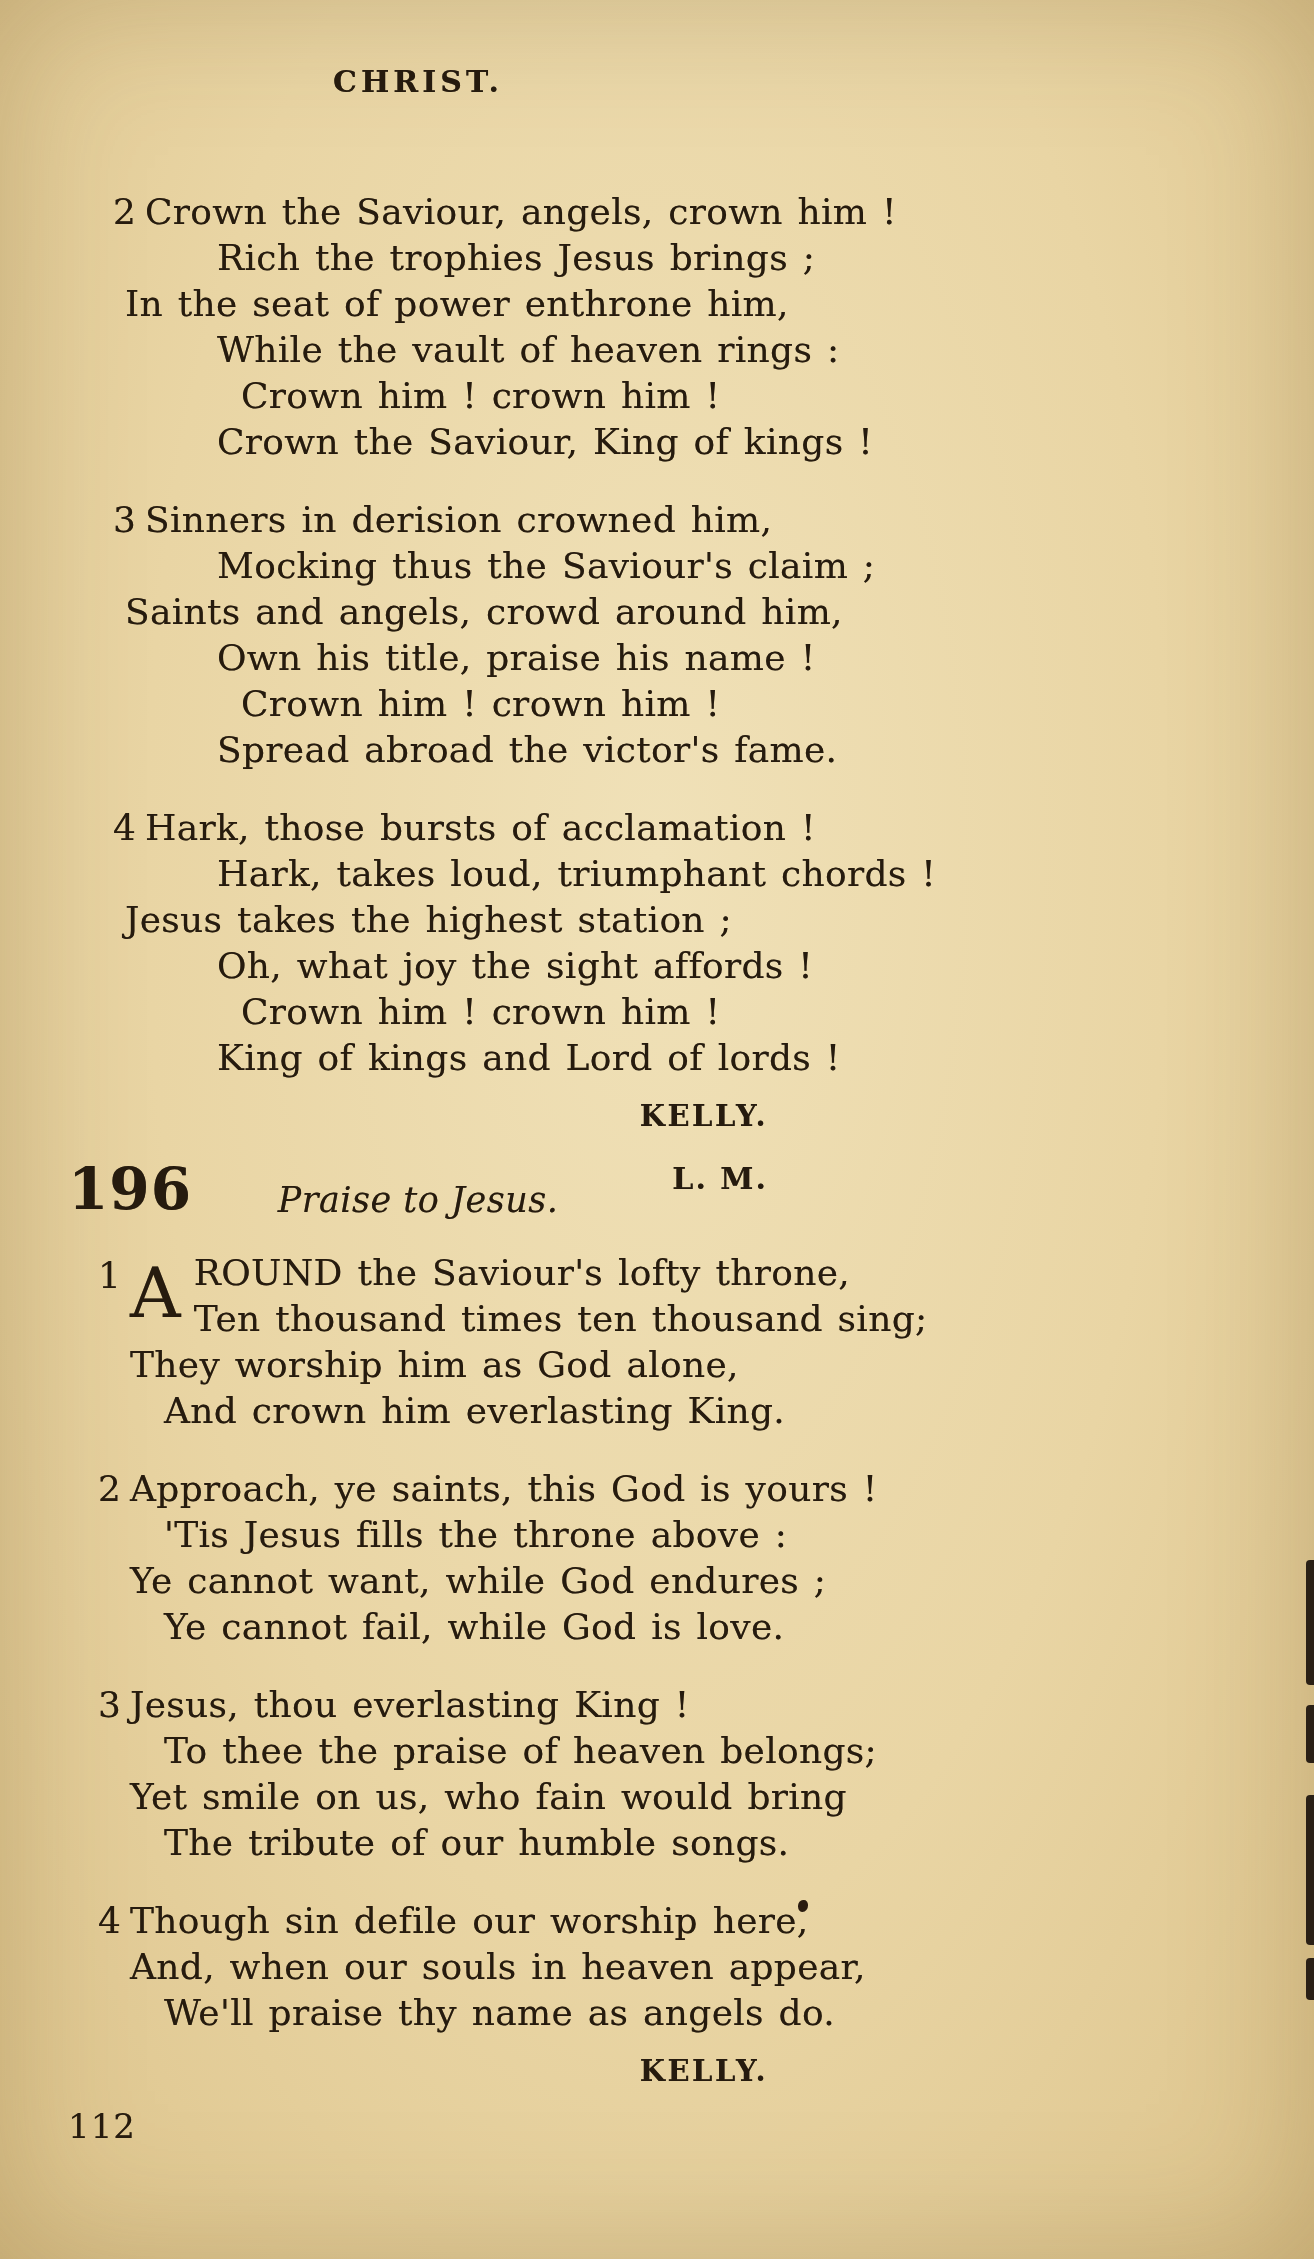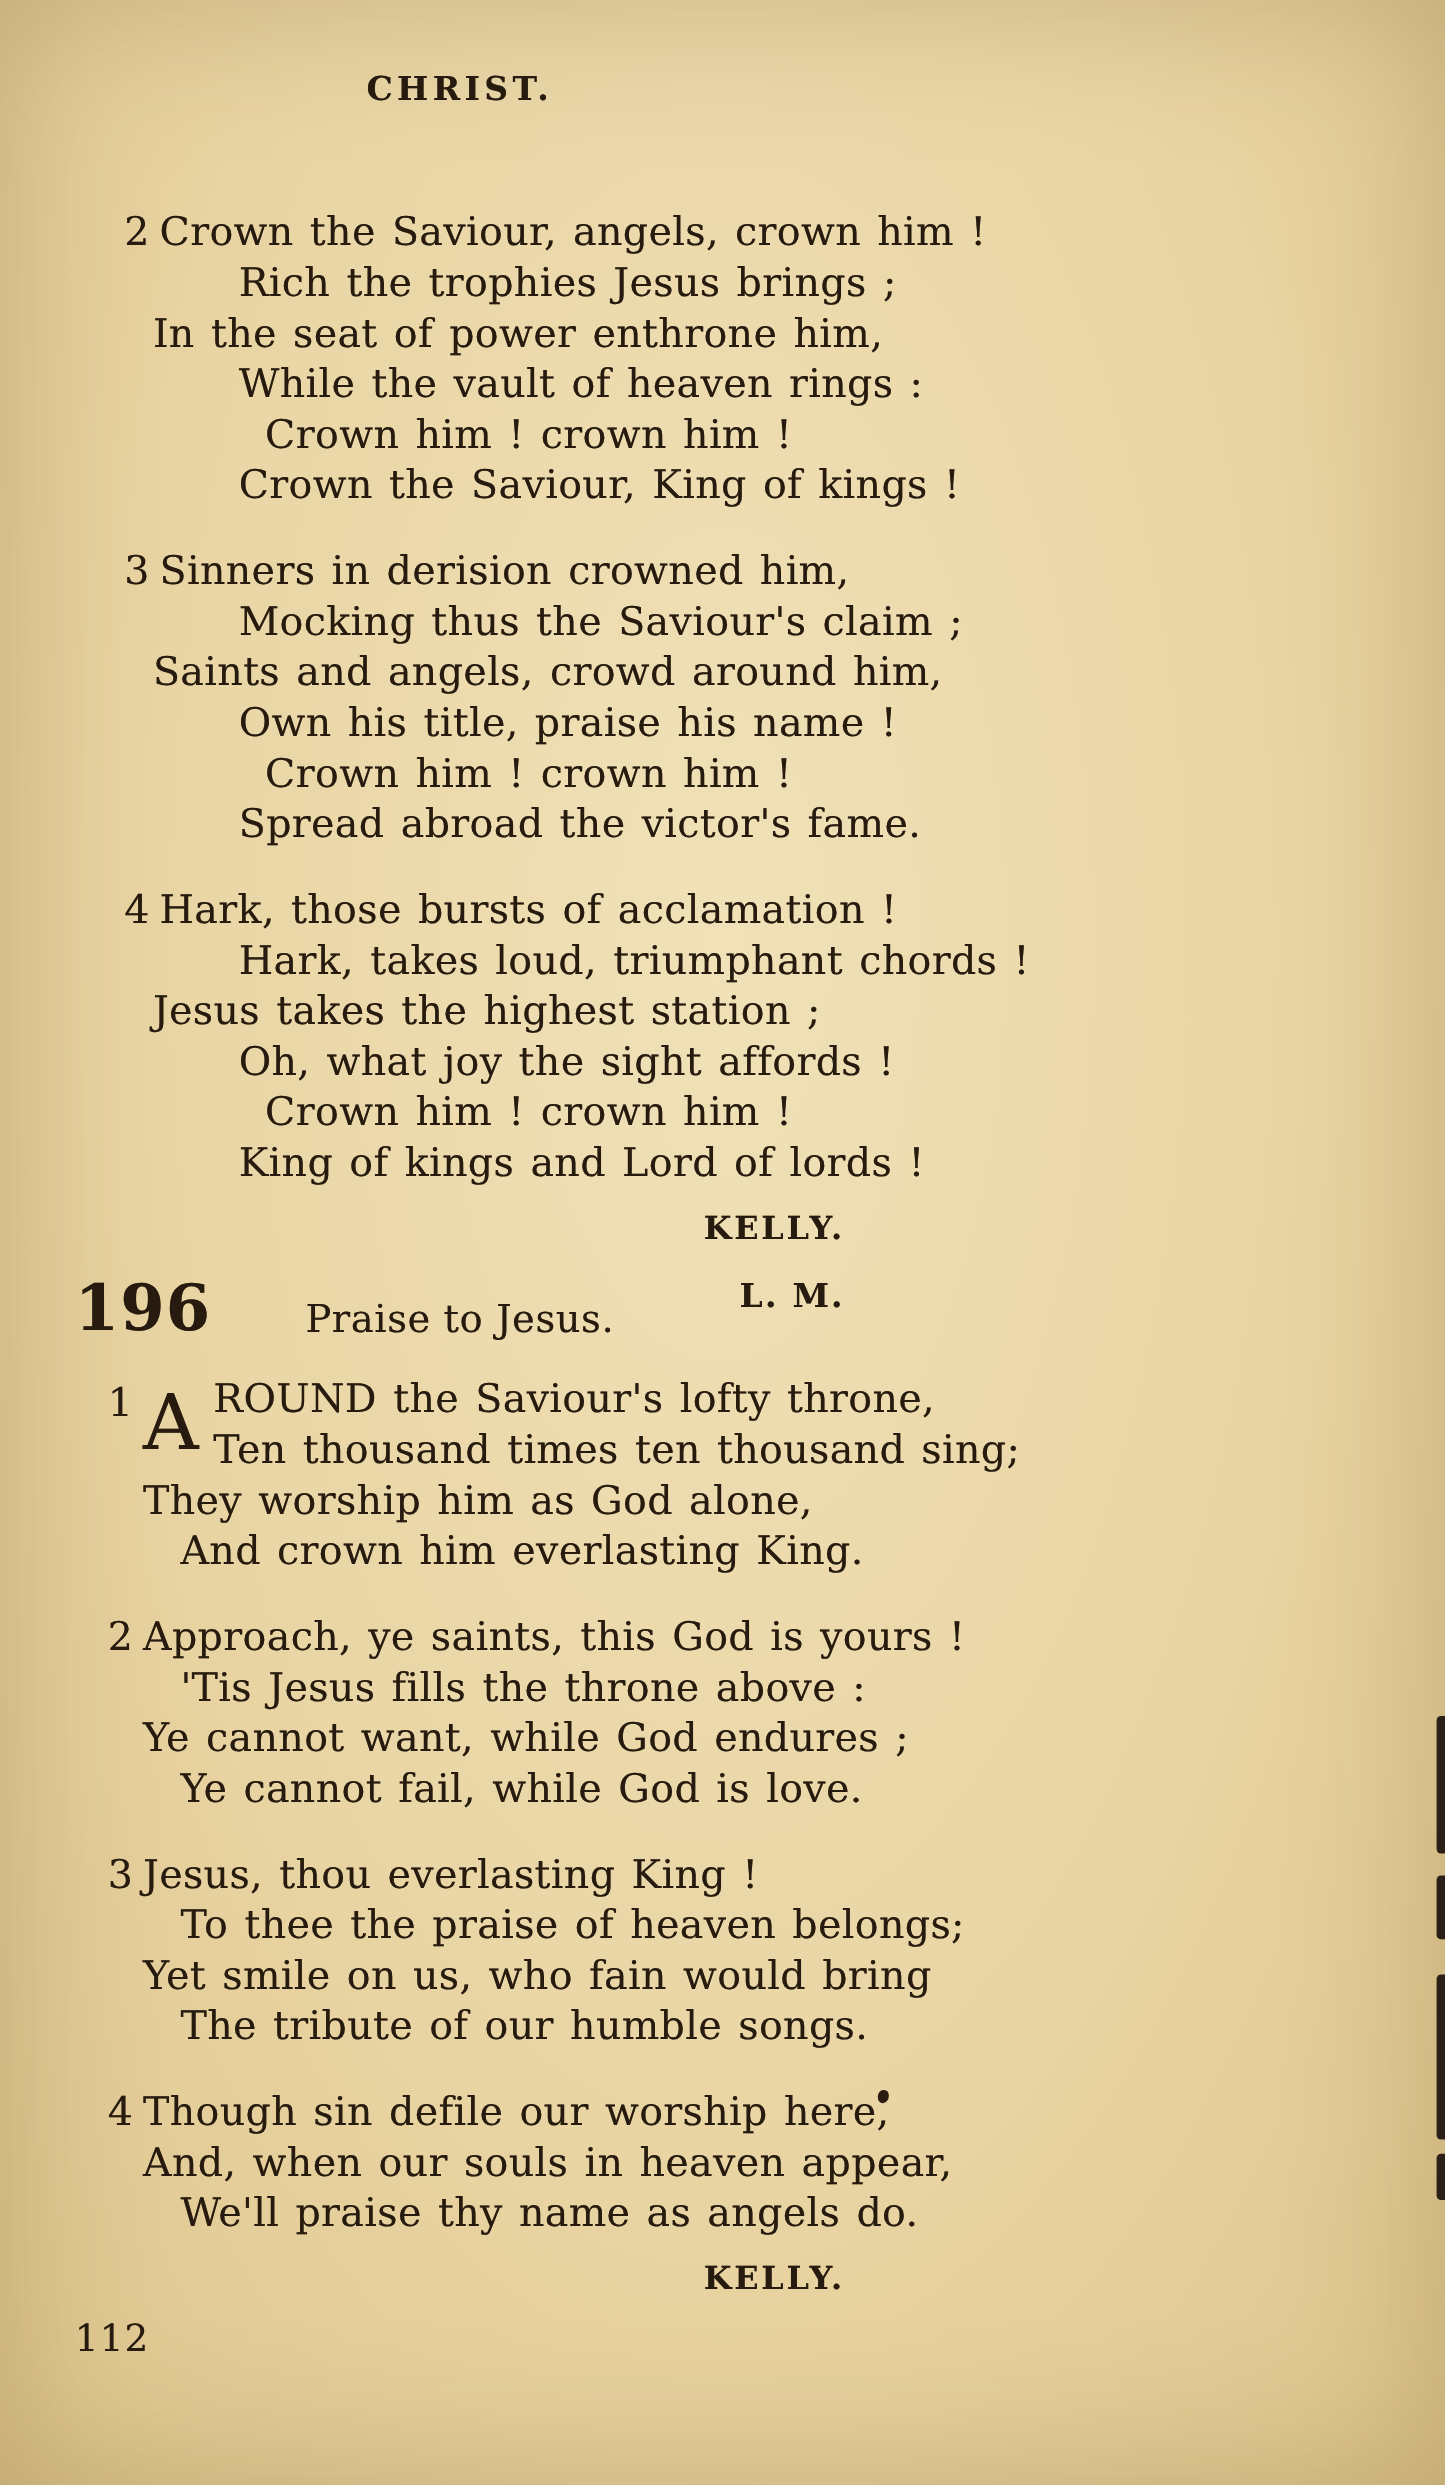--- a/index.html
+++ b/index.html
@@ -29,21 +29,21 @@
   .line, .dropblock { font-size:36px; line-height:46px; letter-spacing:0.3px; word-spacing:3px; white-space:nowrap; }
 
   .verse { margin-bottom:32px; }
   .h1v { margin-left:45px; }
   .h2v { margin-left:30px; }
 
   .vnum { display:inline-block; min-width:32px; }
 
   
   .ind-a { margin-left:104px; }
-  .ind-s { margin-left:26px; }
+  .ind-s { margin-left:12px; }
   .ind-r { margin-left:128px; }
 
   
   .ind-a2 { margin-left:66px; }
   .ind-s2 { margin-left:32px; }
 
   
   .dropblock { position:relative; padding-left:32px; }
   .vnum-abs { position:absolute; left:0; top:3px; min-width:0; }
   .dropcap {
@@ -67,20 +67,21 @@
     width:700px;
     display:flex;
     position:relative;
     margin:26px 0 30px 0;
     gap:14px;
   }
   .hymn-number{ font-size:58px; font-weight:bold; line-height:1.05; letter-spacing:1px; }
   .hymn-title{
     position:absolute; left:0; right:0; bottom:0;
     text-align:center;
+    font-style:italic;
     font-size:35px;
     letter-spacing:0.5px;
   }
   .hymn-meter{ margin-left:auto; font-size:30px; font-weight:bold; letter-spacing:2px; padding-top:2px; }
 
   .page-number{ font-size:34px; margin-top:18px; letter-spacing:1px; }
 
   
   .edge-mark{
     position:absolute;

